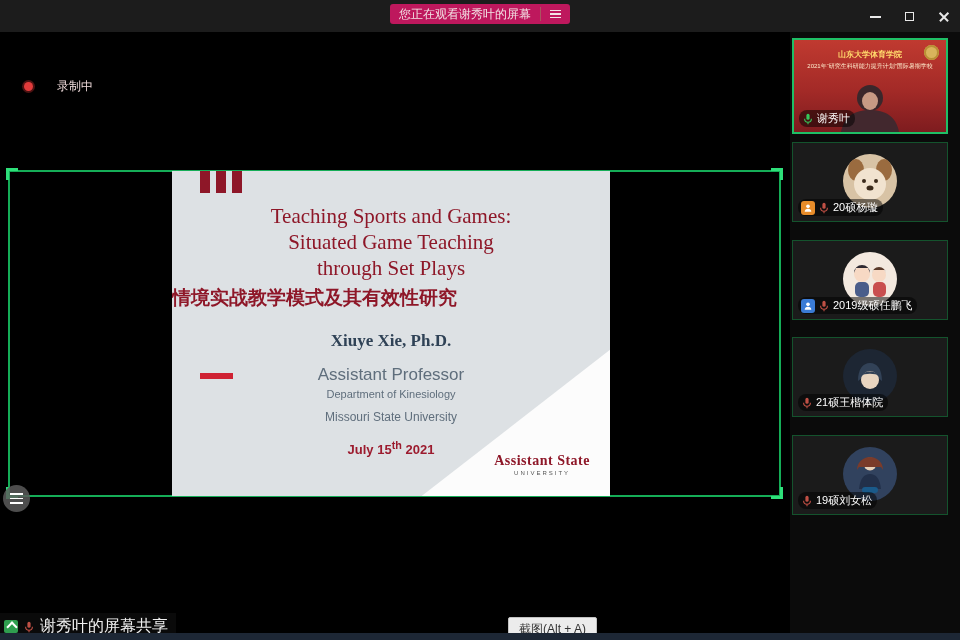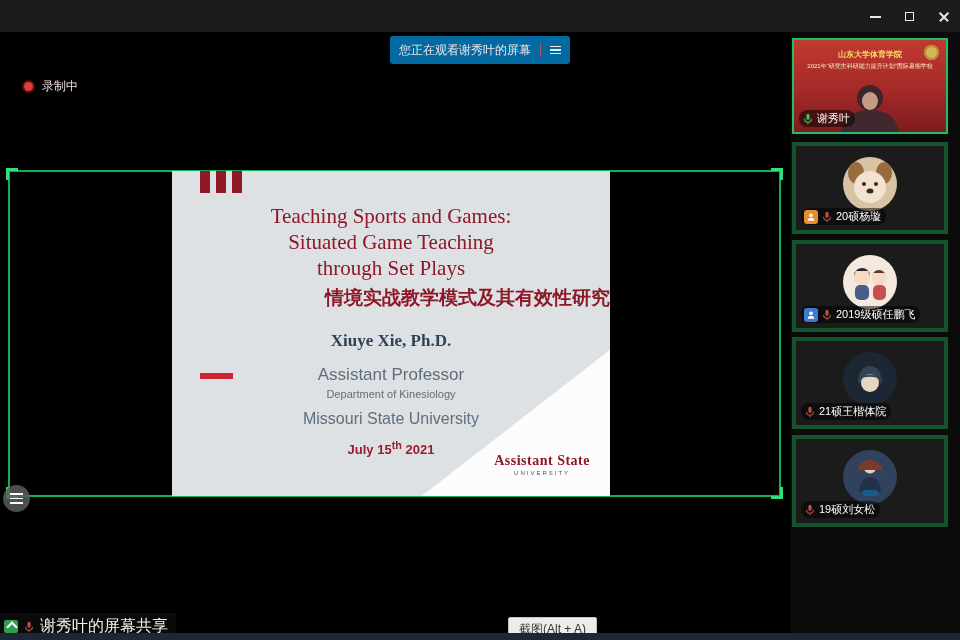--- a/index.html
+++ b/index.html
@@ -3,64 +3,64 @@
 <meta charset="utf-8">
 <style>
   * { margin:0; padding:0; box-sizing:border-box; }
   html,body { width:960px; height:640px; }
   body { font-family:"Liberation Sans", sans-serif; background:#000; position:relative; overflow:hidden; }
 
   .stage { position:absolute; inset:0; width:960px; height:640px; background:#000; }
 
   
   .titlebar { position:absolute; left:0; top:0; width:960px; height:32px; background:#1c1c1c; }
-  .view-pill { position:absolute; left:50%; top:4px; transform:translateX(-50%); height:28px;
-    background:#0369a1; border-radius:3px; display:flex; align-items:center; padding:0 9px; gap:9px;margin-top:32px; }
+  .view-pill { position:absolute; left:50%; top:4px; transform:translateX(-50%); height:20px;
+    background:#be185d; border-radius:3px; display:flex; align-items:center; padding:0 9px; gap:9px; }
   .view-pill .label { color:#f3e3e5; font-size:12px; white-space:nowrap; }
   .pill-divider { width:1px; height:14px; background:#a8555f; }
   .pill-menu { display:flex; flex-direction:column; gap:2px; cursor:pointer; }
   .pill-menu i { display:block; width:11px; height:1.5px; background:#f3e3e5; }
   .win-controls { position:absolute; right:10px; top:0; height:32px; display:flex; align-items:center; gap:22px; }
   .win-btn { width:12px; height:12px; position:relative; cursor:pointer; }
   .win-min i { position:absolute; left:0; top:6px; width:11px; height:1.5px; background:#e8e8e8; }
   .win-max i { position:absolute; left:1px; top:2px; width:9px; height:9px; border:1.5px solid #e8e8e8; }
   .win-close i, .win-close b { position:absolute; left:0; top:5.5px; width:12px; height:1.5px; background:#e8e8e8; }
   .win-close i { transform:rotate(45deg); }
   .win-close b { transform:rotate(-45deg); }
 
   
-  .recording { position:absolute; left:24px; top:78px; display:flex; align-items:center; gap:9px; }
+  .recording { position:absolute; left:24px; top:78px; display:flex; align-items:center; gap:24px; }
   .rec-dot { width:9px; height:9px; border-radius:50%; background:#e23b3b; box-shadow:0 0 0 2px rgba(170,40,40,.45); }
   .recording .label { color:#f0dcdc; font-size:12px; }
 
   
   .share-frame { position:absolute; left:8px; top:170px; width:773px; height:327px;
     border:2px solid #15ad57; }
   .corner { position:absolute; width:12px; height:12px; border-color:#2ee07a; border-style:solid; }
   .corner.tl { left:-4px; top:-4px; border-width:3px 0 0 3px; }
   .corner.tr { right:-4px; top:-4px; border-width:3px 3px 0 0; }
   .corner.bl { left:-4px; bottom:-4px; border-width:0 0 3px 3px; }
   .corner.br { right:-4px; bottom:-4px; border-width:0 3px 3px 0; }
 
   
   .slide { position:absolute; left:172px; top:171px; width:438px; height:325px; background:#dde1e4; overflow:hidden; }
   .slide-triangle { position:absolute; inset:0; background:#fcfcfc;
     clip-path:polygon(57% 100%, 100% 55%, 100% 100%); z-index:1; }
   .slide-bars { position:absolute; left:28px; top:0; display:flex; gap:6px; z-index:2; }
   .slide-bars i { display:block; width:10px; height:22px; background:#8e1728; }
   .slide-title { position:absolute; left:0; top:32px; width:100%; text-align:center; z-index:2;
     font-family:"Liberation Serif", serif; font-weight:normal; color:#8e1728; font-size:21px; line-height:26px; }
-  .slide-subtitle { position:absolute; left:0; top:114px; width:100%; text-align:right; z-index:2;
+  .slide-subtitle { position:absolute; left:0; top:114px; width:100%; text-align:left; z-index:2;
     font-weight:bold; color:#8e1728; font-size:19px; }
   .slide-presenter { position:absolute; left:0; top:160px; width:100%; text-align:center; z-index:2;
     font-weight:bold; color:#2f4256; font-size:17px;font-family:Liberation Serif, serif; }
   .slide-dash { position:absolute; left:28px; top:202px; width:33px; height:6px; background:#cf2233; z-index:2; }
   .slide-sub1 { position:absolute; left:0; top:194px; width:100%; text-align:center; z-index:2; color:#5f6e7c; font-size:17px; }
   .slide-sub2 { position:absolute; left:0; top:217px; width:100%; text-align:center; z-index:2; color:#5f6e7c; font-size:11px; }
-  .slide-sub3 { position:absolute; left:0; top:239px; width:100%; text-align:center; z-index:2; color:#5f6e7c; font-size:16px; }
+  .slide-sub3 { position:absolute; left:0; top:239px; width:100%; text-align:center; z-index:2; color:#5f6e7c; font-size:12px; }
   .slide-date { position:absolute; left:0; top:268px; width:100%; text-align:center; z-index:2;
     font-weight:bold; color:#9c1b2e; font-size:13px; }
   .slide-logo { position:absolute; right:20px; top:282px; z-index:2; text-align:center; }
   .slide-logo .logo-name { font-family:"Liberation Serif", serif; font-weight:bold; color:#8e1728; font-size:14px; letter-spacing:.5px; }
   .slide-logo .logo-sub { font-size:6px; letter-spacing:2px; color:#555; margin-top:1px; }
 
   
   .float-menu { position:absolute; left:3px; top:485px; width:27px; height:27px; border-radius:50%;
     background:rgba(90,90,90,.85); display:flex; flex-direction:column; justify-content:center; align-items:center; gap:3px; cursor:pointer; }
   .float-menu i { display:block; width:13px; height:1.5px; background:#fff; }
@@ -76,22 +76,22 @@
   .mic-on { color:#35c75a; }
   .mic-muted { color:#c05045; }
 
   .screenshot-btn { position:absolute; left:508px; top:617px; background:#ececec; border:1px solid #c2c2c2;
     border-radius:2px; font-size:12px; color:#333; padding:3px 10px; cursor:pointer; }
 
   .taskbar { position:absolute; left:0; bottom:0; width:960px; height:7px; background:#1d2735; }
 
   
   .sidebar { position:absolute; left:790px; top:32px; width:170px; height:601px; background:#0b0b0b; }
-  .tile { position:absolute; left:2px; width:156px; height:92px; background:#1b1b1b;
-    border:4px solid #14532d; overflow:hidden; cursor:pointer; }
+  .tile { position:absolute; left:2px; width:156px; height:80px; background:#1b1b1b;
+    border:1px solid #14532d; overflow:hidden; cursor:pointer; }
   .tile.active { height:96px; border:2px solid #1fbf66; }
   .chip { position:absolute; left:5px; bottom:5px; display:flex; align-items:center; gap:3px;
     background:rgba(0,0,0,.5); padding:1px 5px 1px 3px; border-radius:8px; z-index:3; }
   .chip .pname { color:#fff; font-size:11px; white-space:nowrap; }
   .badge { width:14px; height:14px; border-radius:3px; display:flex; align-items:center; justify-content:center; }
   .badge svg { width:10px; height:10px; }
   .avatar { position:absolute; left:50%; top:11px; transform:translateX(-50%); width:54px; height:54px; }
 
   
   .video-feed { position:absolute; inset:0; background:linear-gradient(180deg,#c03a30 0%, #a32a27 55%, #7e1c1f 100%); }

